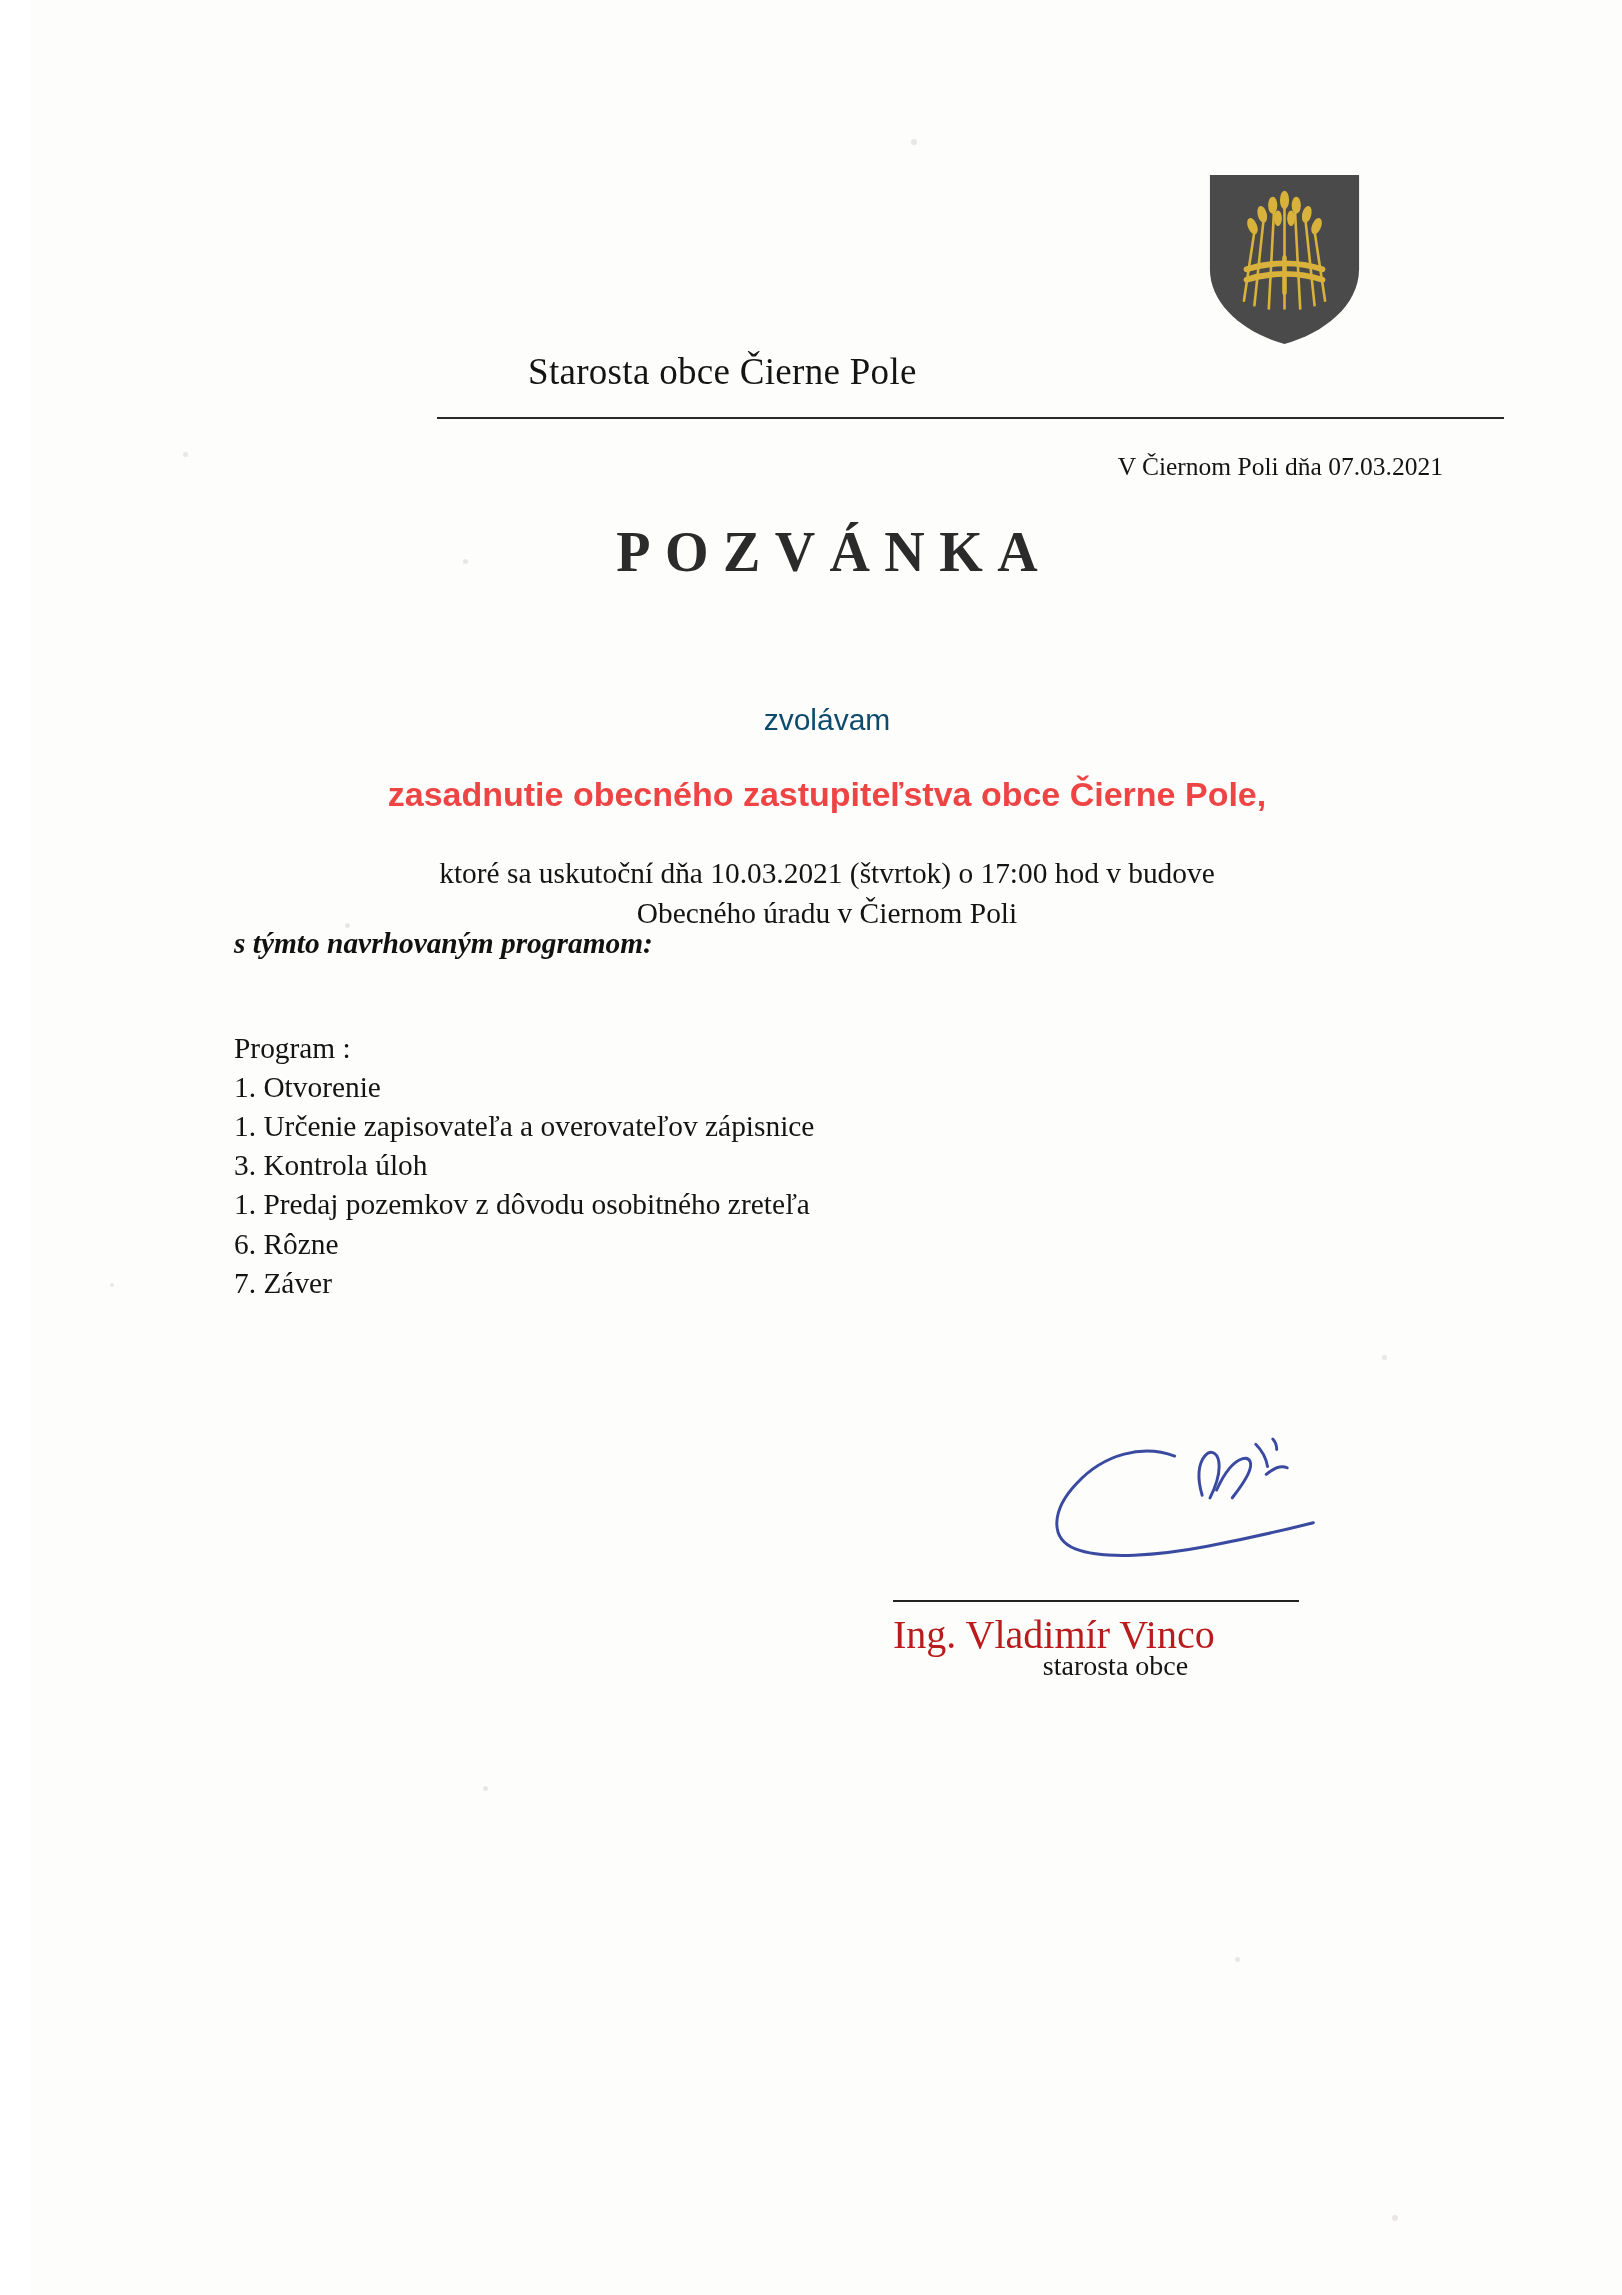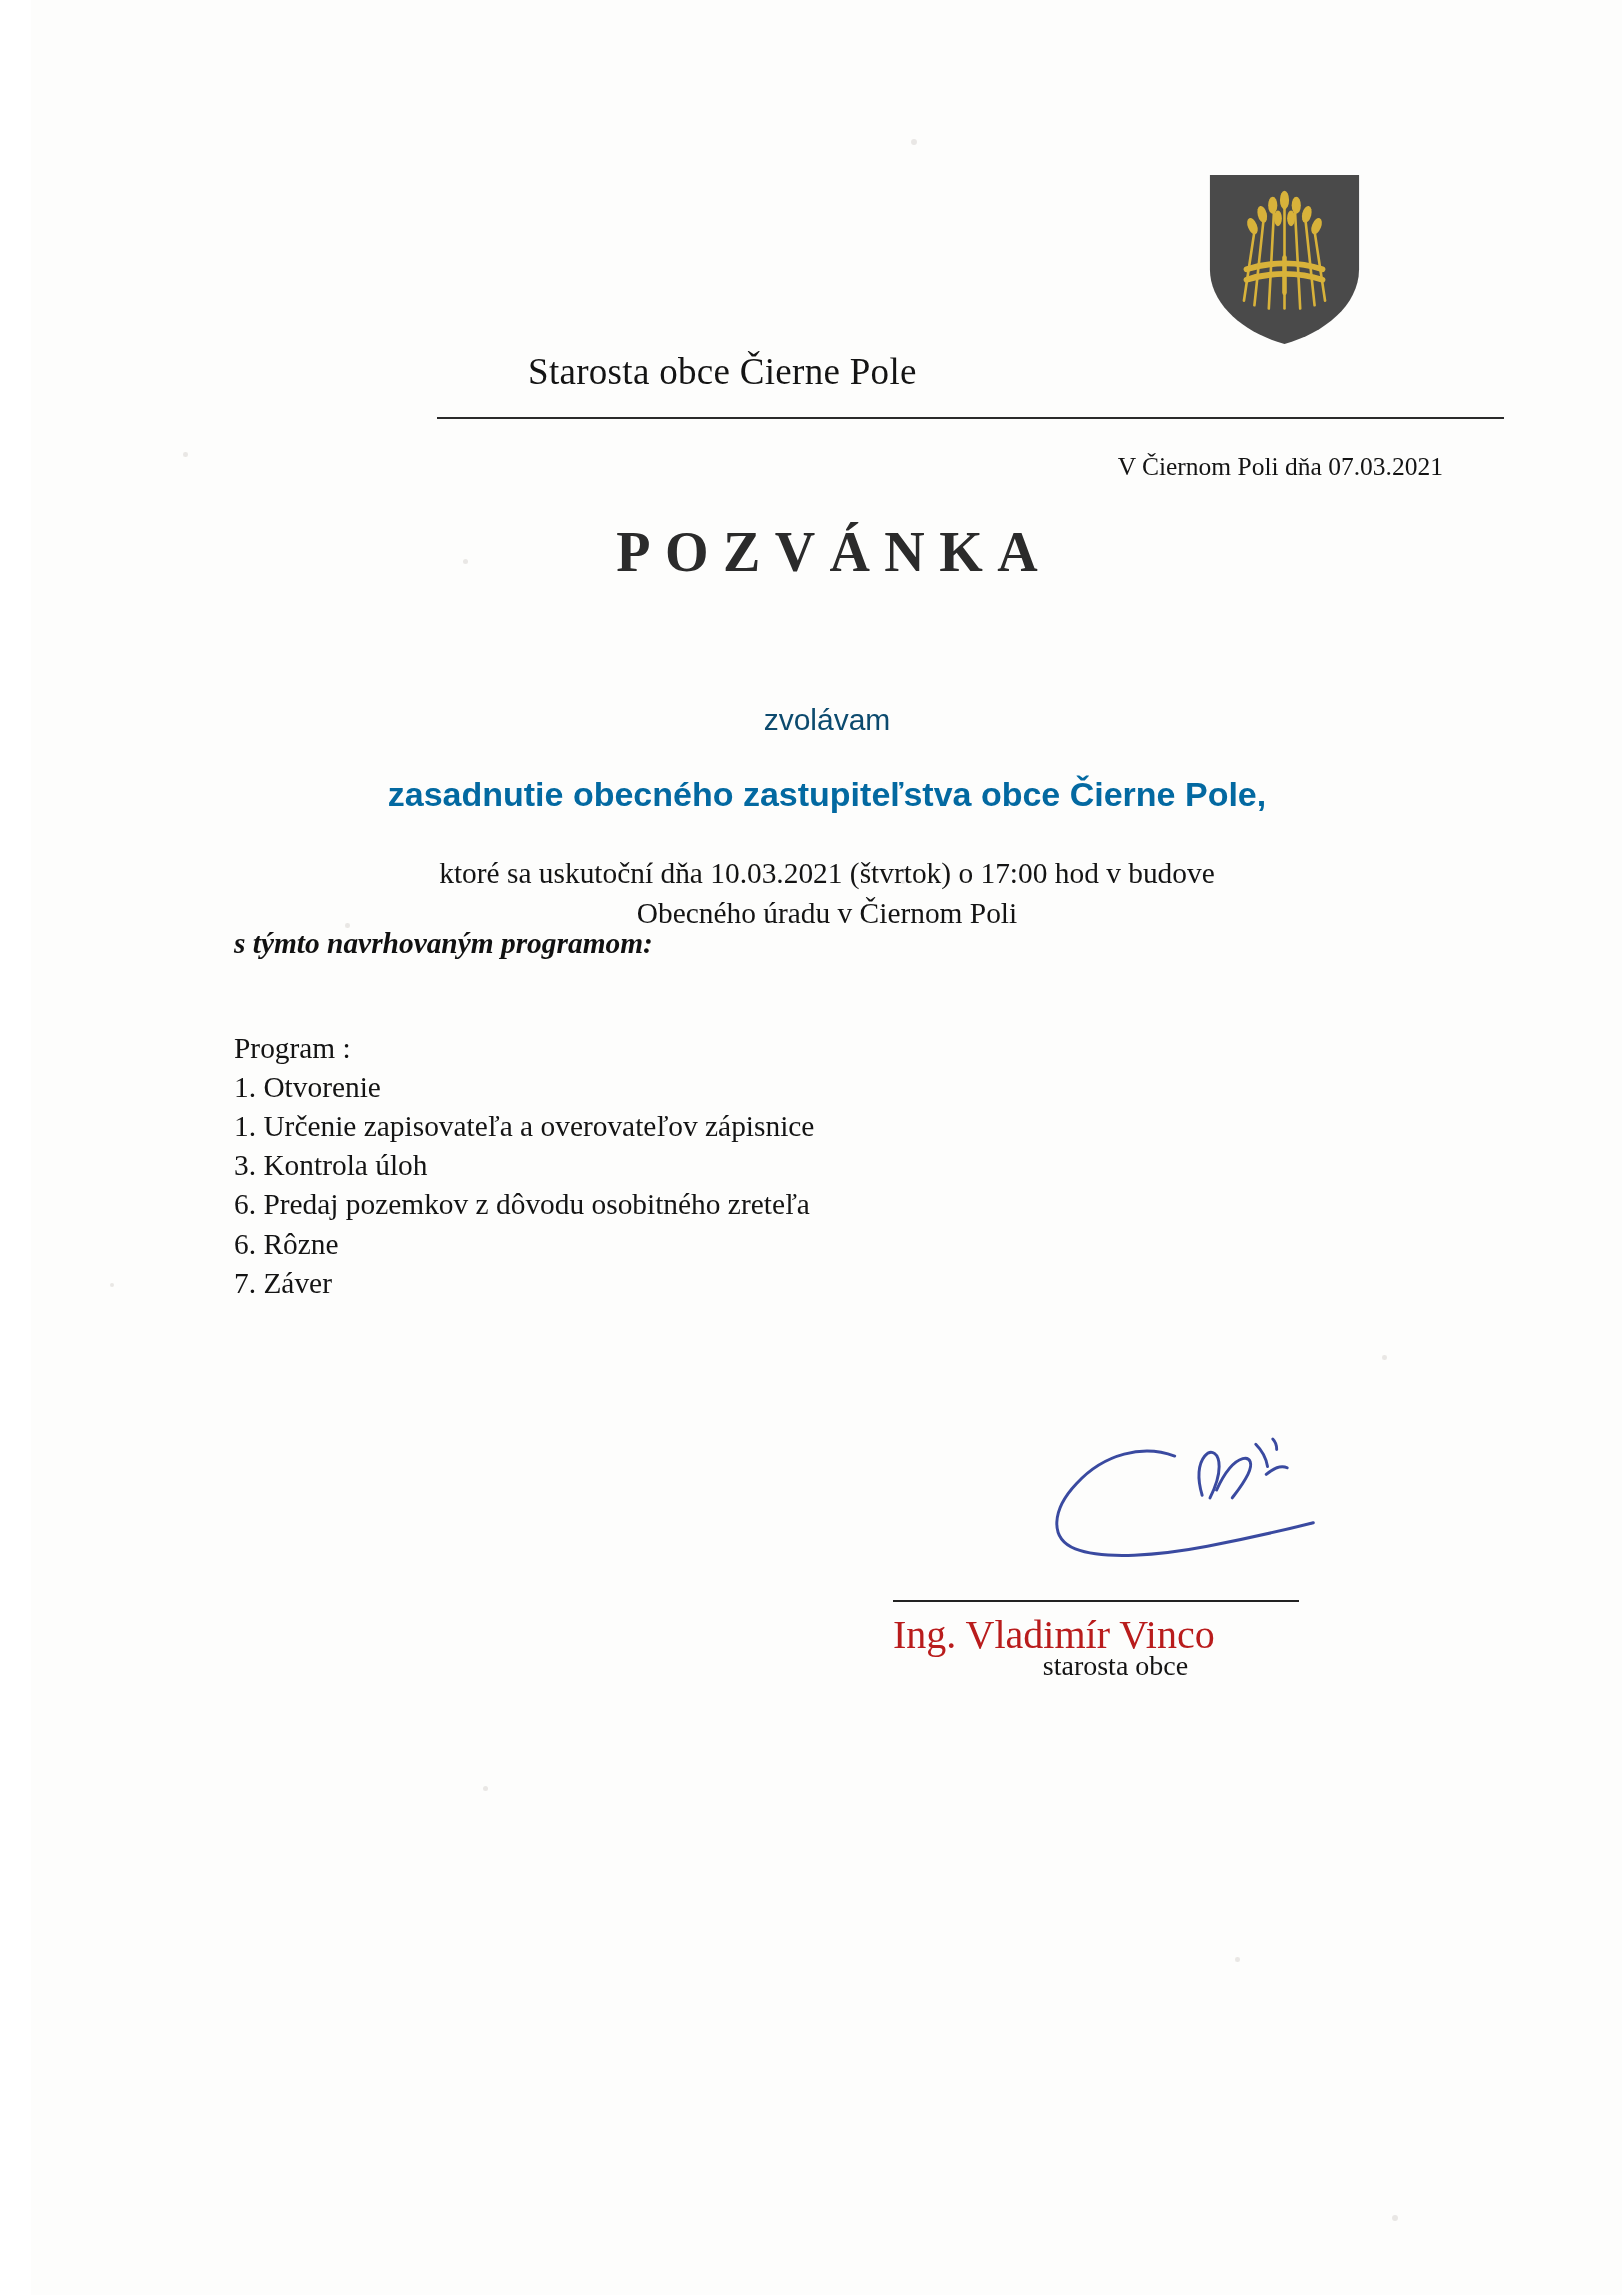--- a/index.html
+++ b/index.html
@@ -105,21 +105,21 @@
   }
 
   .subject {
     position: absolute;
     left: 0; right: 0;
     top: 775px;
     text-align: center;
     font-family: "Liberation Sans", sans-serif;
     font-weight: bold;
     font-size: 34px;
-    color: #0369a1;
+    color: #ef4444;
   }
 
   .when {
     position: absolute;
     left: 0; right: 0;
     top: 854px;
     text-align: center;
     font-size: 29.4px;
     line-height: 1.35;
     color: #141414;
@@ -247,21 +247,21 @@
     <span>Obecného úradu v Čiernom Poli</span>
   </div>
 
   <div class="program-head">s týmto navrhovaným programom:</div>
 
   <div class="program-list">
     <div>Program :</div>
     <div>1. Otvorenie</div>
     <div>1. Určenie zapisovateľa a overovateľov zápisnice</div>
     <div>3. Kontrola úloh</div>
-    <div>6. Predaj pozemkov z dôvodu osobitného zreteľa</div>
+    <div>1. Predaj pozemkov z dôvodu osobitného zreteľa</div>
     <div>6. Rôzne</div>
     <div>7. Záver</div>
   </div>
 
   <div class="signature">
     <svg viewBox="0 0 520 250" xmlns="http://www.w3.org/2000/svg">
       <g fill="none" stroke="#3a4aa0" stroke-width="4.5" stroke-linecap="round" stroke-linejoin="round">
         <path d="M258 44 C210 26 150 40 108 86 C70 126 66 170 106 186 C150 203 235 196 308 182 C370 170 430 156 470 146"></path>
         <path d="M300 104 C292 78 294 56 304 44 C314 32 326 40 326 60 C326 78 318 96 312 108"></path>
         <path d="M322 96 C334 70 348 52 362 48 C374 45 378 56 370 72 C362 88 352 100 346 108"></path>

